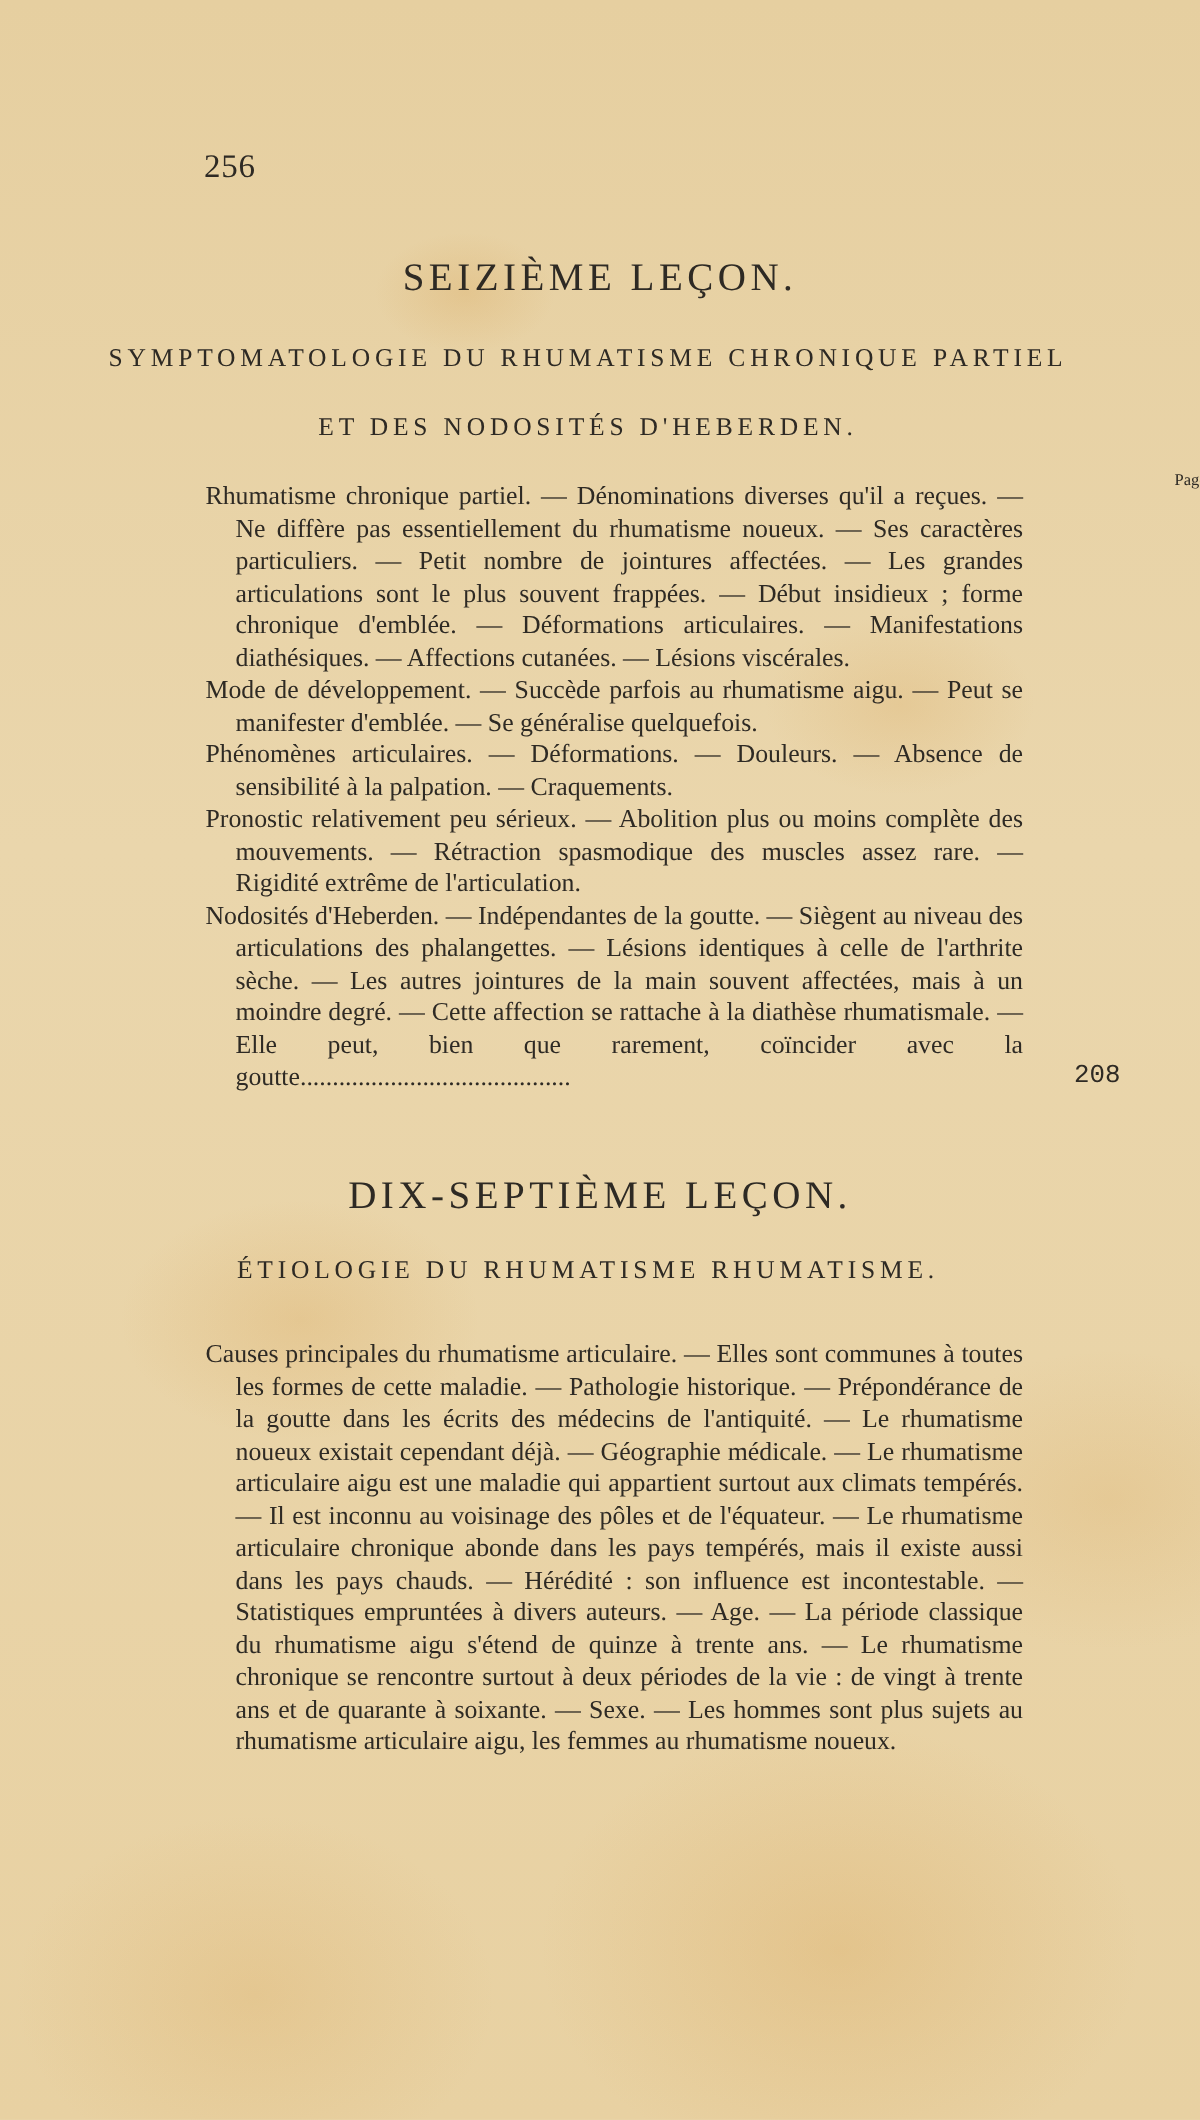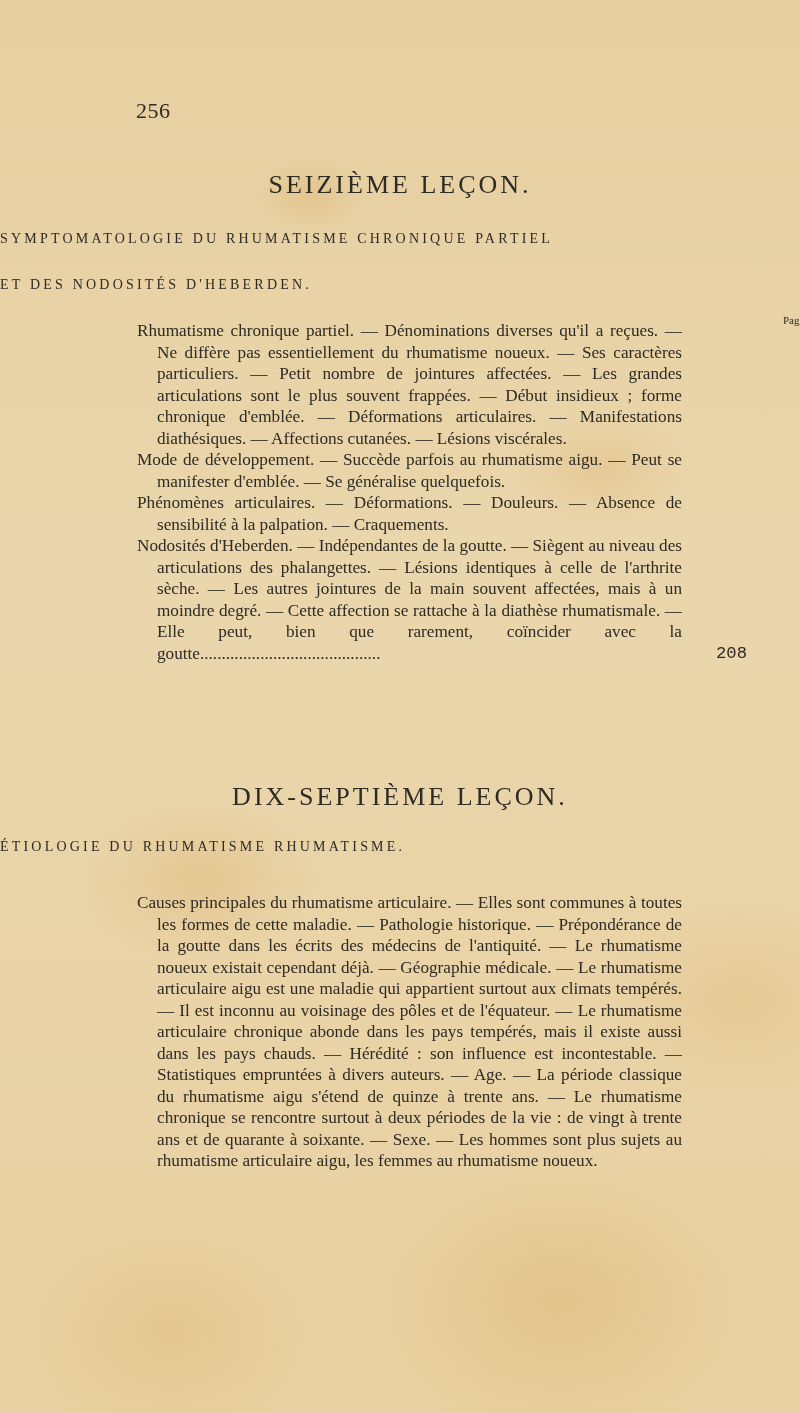--- a/index.html
+++ b/index.html
@@ -16,21 +16,21 @@
         linear-gradient(180deg, #e6cfa0 0%, #ead6ac 40%, #e8d1a2 100%);
       font-family: "Liberation Serif", "DejaVu Serif", serif;
       color: #2e2a24;
       position: relative;
     }
     .page { position: absolute; left: 0; top: 0; width: 800px; height: 1413px; }
     .running-head { position: absolute; top: 98px; left: 0; width: 664px; height: 30px; }
     .page-number { position: absolute; left: 136px; top: 0; font-size: 22px; letter-spacing: 0.5px; }
     .running-title { position: absolute; left: 0; width: 800px; top: 6px; text-align: center; font-size: 15px; letter-spacing: 1px; }
     .lecon-title { position: absolute; left: 0; width: 800px; text-align: center; font-size: 26px; letter-spacing: 3px; }
-    .subtitle { position: absolute; left: 0; width: 784px; font-size: 14px; letter-spacing: 3.2px; line-height: 26px; }
+    .subtitle { position: absolute; left: 0; width: 784px; text-align: center; font-size: 17px; letter-spacing: 3.2px; line-height: 26px; }
     .pages-label { position: absolute; left: 783px; top: 314px; font-size: 11px; }
     .entries { position: absolute; left: 137px; width: 545px; font-size: 17.2px; line-height: 21.5px; text-align: justify; }
     .entry { margin: 0; padding-left: 20px; text-indent: -20px; }
     .page-ref { position: absolute; right: -65px; font-family: Liberation Mono, monospace; }
     .ref-wrap { position: relative; }
   </style>
 </head>
 <body>
 
 <div class="page">
@@ -41,20 +41,21 @@
 
   <div class="lecon-title" style="top:170px;">SEIZIÈME LEÇON.</div>
   <div class="subtitle" style="top:226px;">SYMPTOMATOLOGIE DU RHUMATISME CHRONIQUE PARTIEL</div>
   <div class="subtitle" style="top:252px;margin-top:20px;">ET DES NODOSITÉS D'HEBERDEN.</div>
   <div class="pages-label">Pages</div>
 
   <div class="entries" style="top:320px;">
     <p class="entry">Rhumatisme chronique partiel. — Dénominations diverses qu'il a reçues. — Ne diffère pas essentiellement du rhumatisme noueux. — Ses caractères particuliers. — Petit nombre de jointures affectées. — Les grandes articulations sont le plus souvent frappées. — Début insidieux ; forme chronique d'emblée. — Déformations articulaires. — Manifestations diathésiques. — Affections cutanées. — Lésions viscérales.</p>
     <p class="entry">Mode de développement. — Succède parfois au rhumatisme aigu. — Peut se manifester d'emblée. — Se généralise quelquefois.</p>
     <p class="entry">Phénomènes articulaires. — Déformations. — Douleurs. — Absence de sensibilité à la palpation. — Craquements.</p>
+    <p class="entry">Pronostic relativement peu sérieux. — Abolition plus ou moins complète des mouvements. — Rétraction spasmodique des muscles assez rare. — Rigidité extrême de l'articulation.</p>
     <div class="ref-wrap">
       <p class="entry" style="text-align:justify; text-align-last:left;"><span>Nodosités d'Heberden. — Indépendantes de la goutte. — Siègent au niveau des articulations des phalangettes. — Lésions identiques à celle de l'arthrite sèche. — Les autres jointures de la main souvent affectées, mais à un moindre degré. — Cette affection se rattache à la diathèse rhumatismale. — Elle peut, bien que rarement, coïncider avec la goutte</span><span>..........................................</span></p>
       <span class="page-ref" style="bottom:0;">208</span>
     </div>
   </div>
 
   <div class="lecon-title" style="top:782px;">DIX-SEPTIÈME LEÇON.</div>
   <div class="subtitle" style="top:834px;">ÉTIOLOGIE DU RHUMATISME RHUMATISME.</div>
 
   <div class="entries" style="top:892px;">

